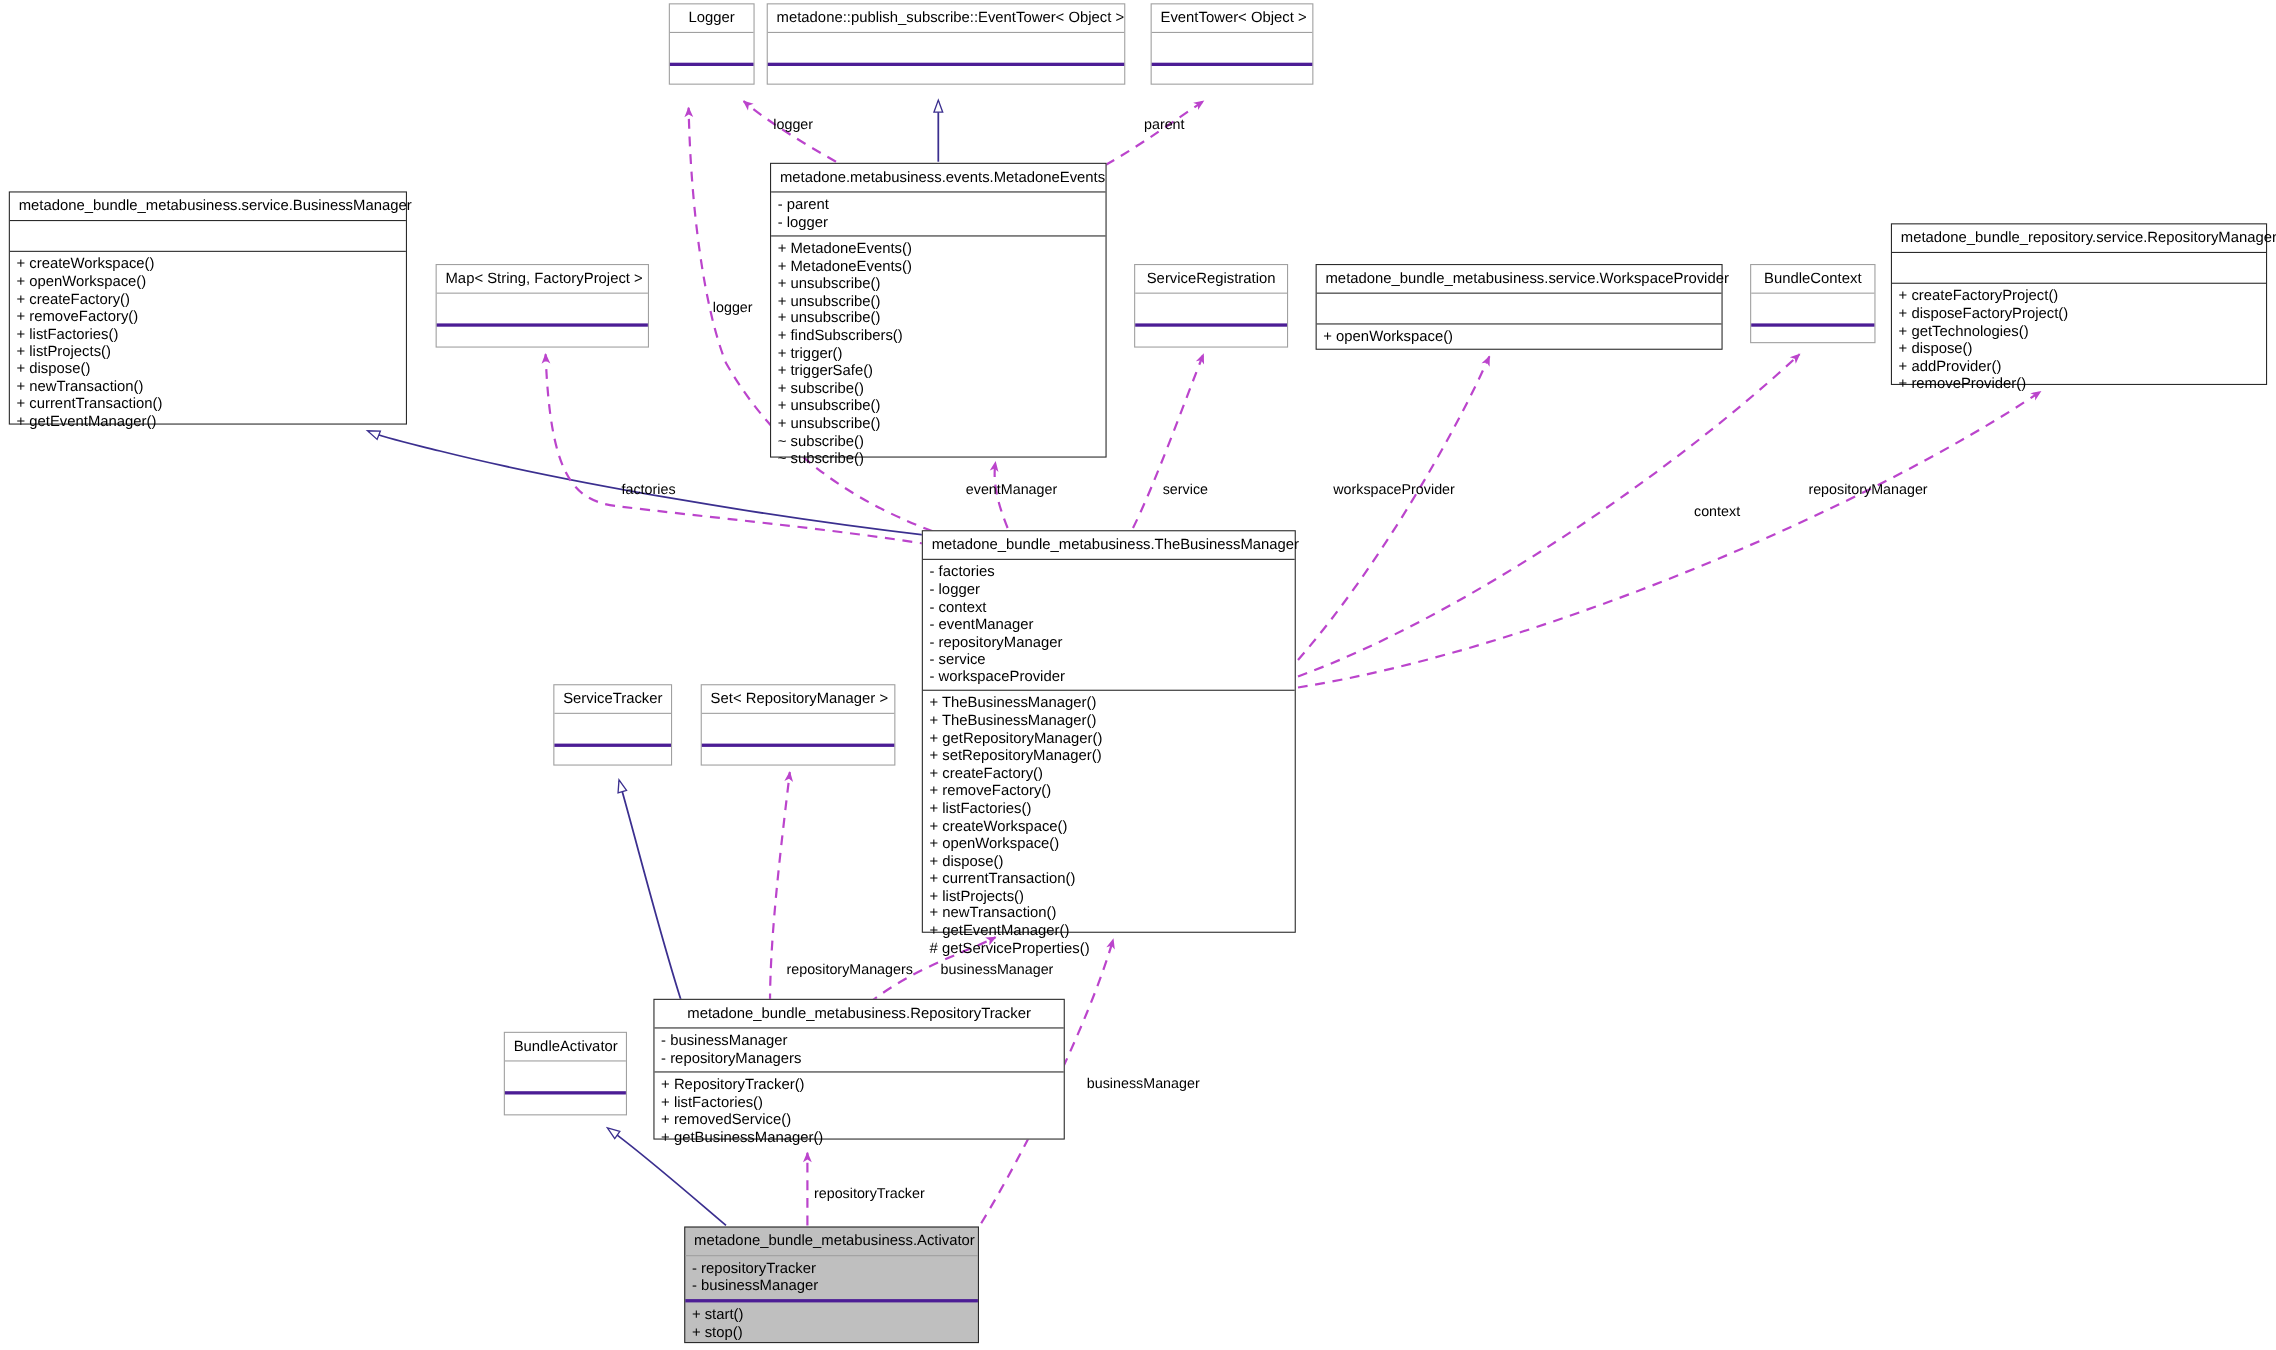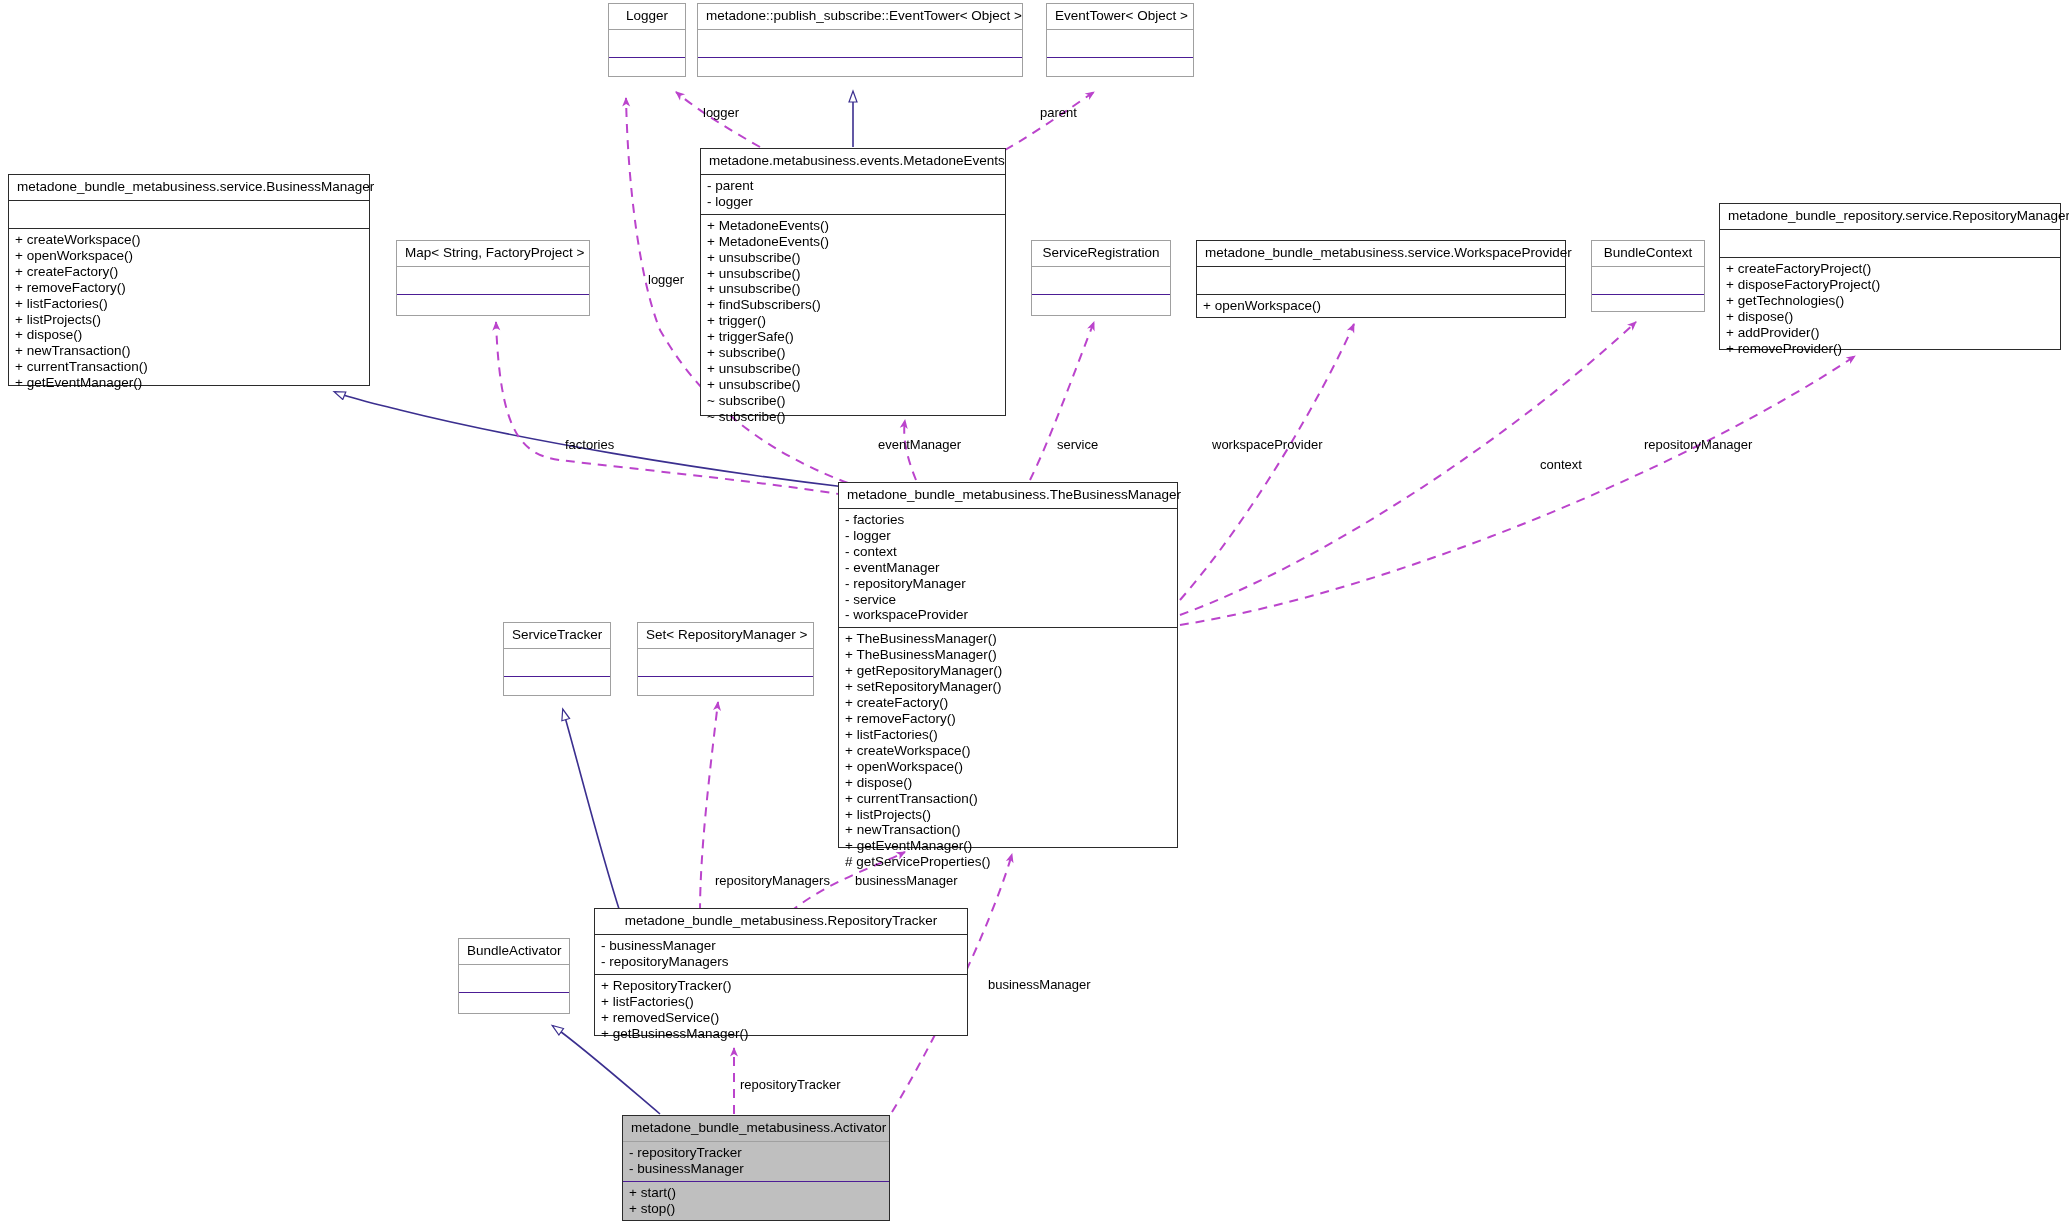--- a/index.html
+++ b/index.html
@@ -44,21 +44,21 @@
     text-align: center;
     padding: 4px 8px 5px 8px;
     white-space: nowrap;
   }
   .node.solid .title { border-bottom: 1.5px solid #2b2b2b; }
   .node .title { border-bottom: 1px solid #a0a0a0; }
   .node .attrs, .node .ops {
     padding: 3px 6px 4px 6px;
     white-space: nowrap;
   }
-  .node .attrs { border-bottom: 1px solid #4c1d95; }
+  .node .attrs { border-bottom: 3px solid #4c1d95; }
   .node.solid .attrs { border-bottom: 1.5px solid #2b2b2b; }
   .node .attrs.empty, .node .ops.empty { min-height: 20px; }
   .node .row { white-space: nowrap; }
   .elabel {
     position: absolute;
     font-size: 13px;
     color: #000000;
     white-space: nowrap;
     background: transparent;
   }

